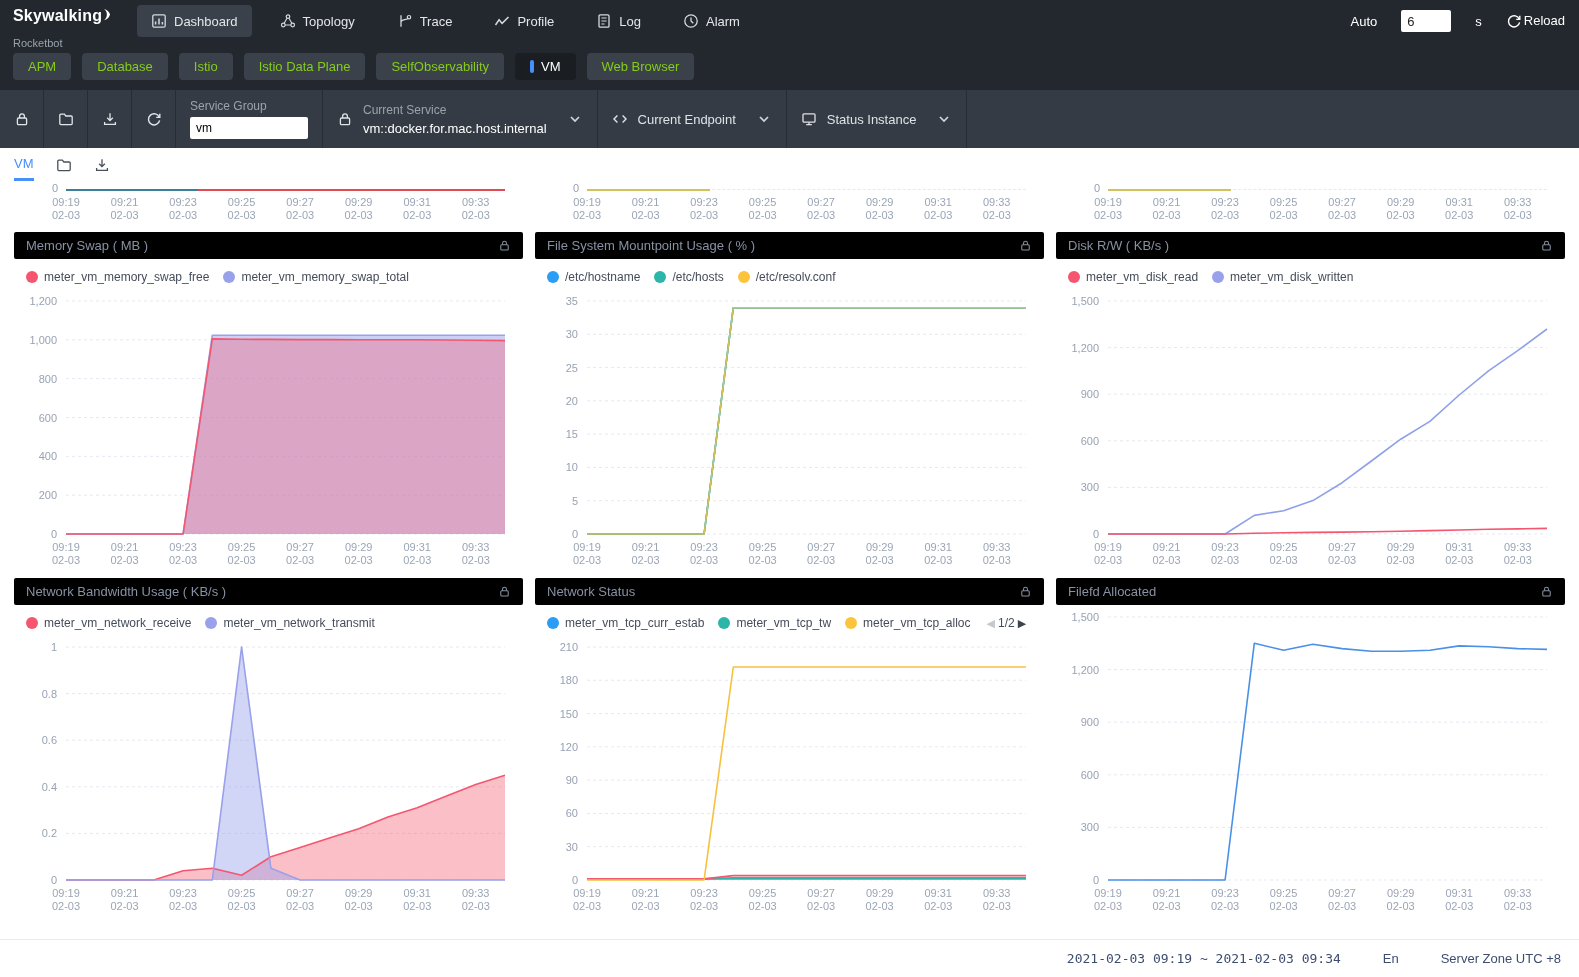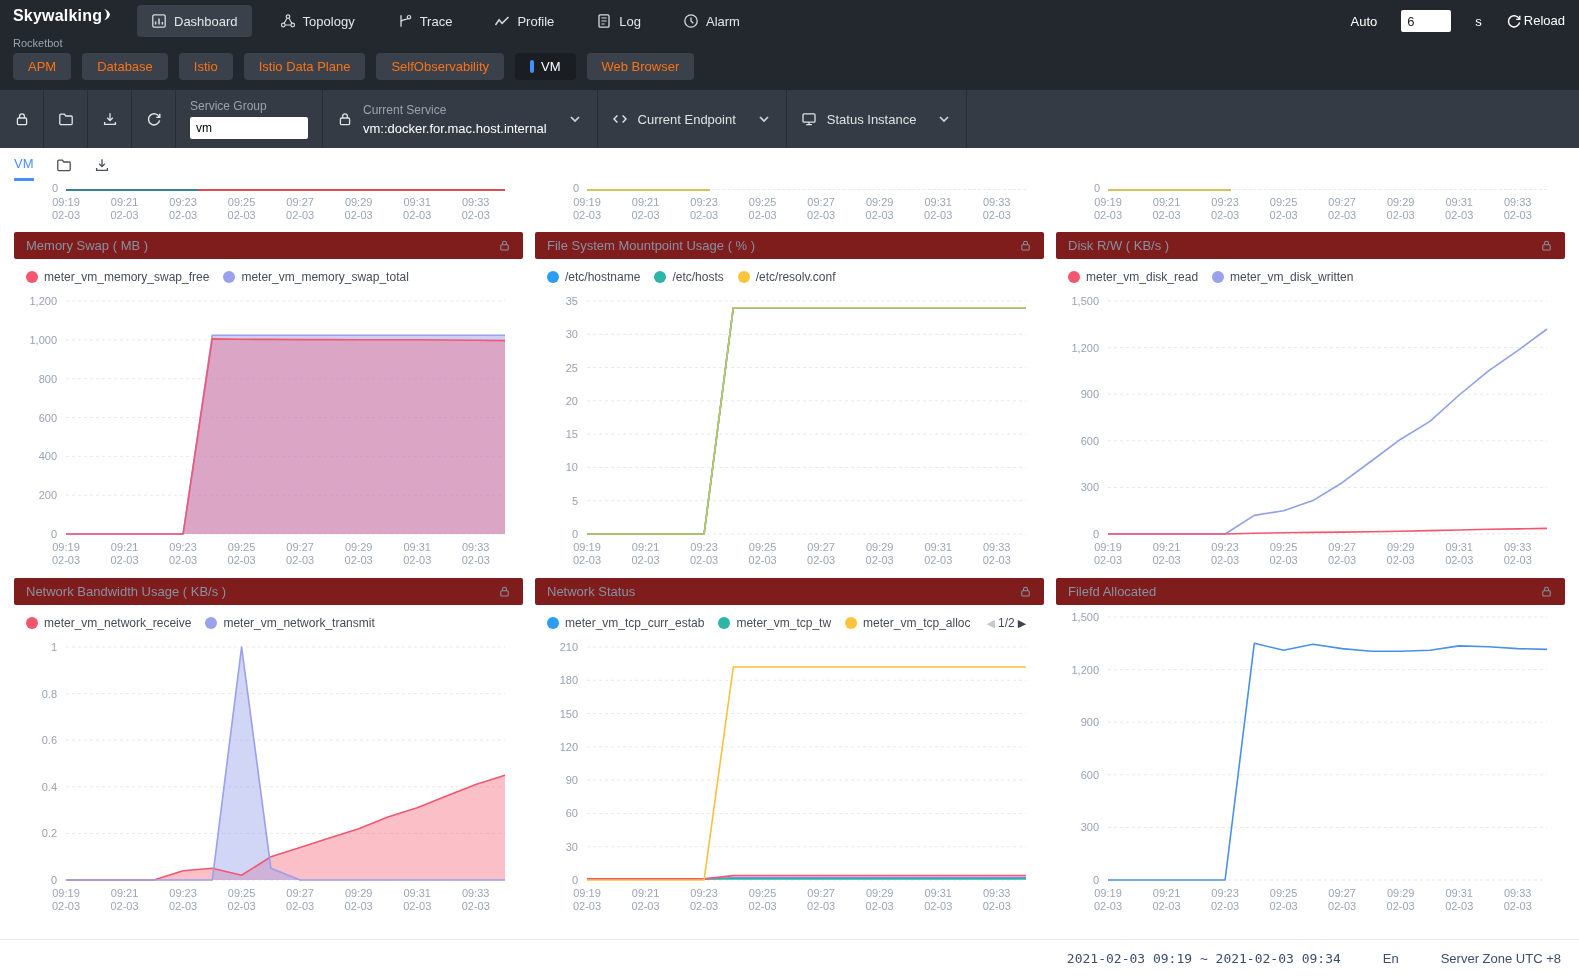--- a/index.html
+++ b/index.html
@@ -22,21 +22,21 @@
   .nav-item .icon { color:#d6dade; }
   .topnav-right { margin-left:auto; display:flex; align-items:center; gap:24px; padding-right:14px;
     font-size:13px; color:#fff; }
   .auto-input { width:50px; height:22px; border:none; border-radius:2px; padding:0 6px;
     font-size:13px; color:#222; background:#fff; }
   .reload-btn { display:flex; gap:2px; cursor:pointer; color:#fff; }
   .reload-btn .icon { color:#fff; }
 
   
   .tabrow { height:48px; background:#23282e; display:flex; align-items:center; gap:11px; padding:0 13px; }
-  .tab-pill { background:#3a414b; color:#f97316; font-size:13px; padding:6px 15px; border-radius:4px;
+  .tab-pill { background:#3a414b; color:#84cc16; font-size:13px; padding:6px 15px; border-radius:4px;
     cursor:pointer; display:flex; align-items:center; gap:7px; }
   .tab-pill.active { background:#1a1e23; color:#fff; }
   .tab-pill .bar { width:4px; height:13px; background:#478ffc; border-radius:2px; }
 
   
   .toolbar { height:58px; background:#343b44; display:flex; align-items:stretch; color:#fff; }
   .tool-btn { width:44px; display:flex; align-items:center; justify-content:center;
     border-right:1px solid #272d35; color:#e2e6ea; cursor:pointer; }
   .tb-sec { display:flex; align-items:center; padding:0 14px; border-right:1px solid #272d35; gap:10px; }
   .tb-label { font-size:12px; color:#9aa3ad; margin-bottom:4px; }
@@ -60,21 +60,21 @@
   .partial { position:relative; }
   .p-plot { position:absolute; left:52px; right:18px; top:1px; height:2px; }
   .p-base { position:absolute; left:0; right:0; top:0; border-top:1px dashed #e5e9f0; }
   .p-seg { position:absolute; top:0; height:2px; }
   .p-zero { position:absolute; left:38px; top:-6px; font-size:11px; color:#98a2b3; }
   .p-lab { position:absolute; top:7px; transform:translateX(-50%); text-align:center;
     font-size:11px; line-height:13px; color:#9aa5b5; }
 
   .charts-grid { display:grid; grid-template-columns:1fr 1fr 1fr; column-gap:12px; row-gap:4px; }
   .panel { height:342px; display:flex; flex-direction:column; }
-  .panel-header { height:27px; background:#7f1d1d; display:flex; align-items:center;
+  .panel-header { height:27px; background:#000000; display:flex; align-items:center;
     padding:0 12px; color:#8791a3; font-size:13px; border-radius:2px; }
   .panel-header .icon { margin-left:auto; color:#8791a3; cursor:pointer; }
   .panel-header .icon svg{ width:13px; height:13px; }
   .legend-row { display:flex; align-items:center; gap:14px; padding:9px 12px 3px; min-height:30px; }
   .legend-item { display:flex; align-items:center; gap:6px; font-size:12px; color:#454c59; cursor:pointer; }
   .legend-dot { width:12px; height:12px; border-radius:50%; }
   .legend-pag { margin-left:2px; display:flex; align-items:center; gap:3px; font-size:12px; color:#454c59; }
   .pag-prev { color:#c3c8d1; font-size:11px; cursor:pointer; }
   .pag-next { color:#3d4450; font-size:11px; cursor:pointer; }
   .chart-box { flex:1; position:relative; }

